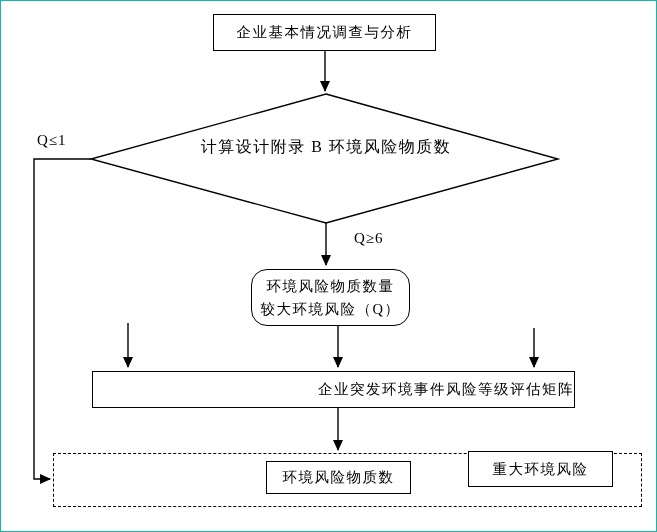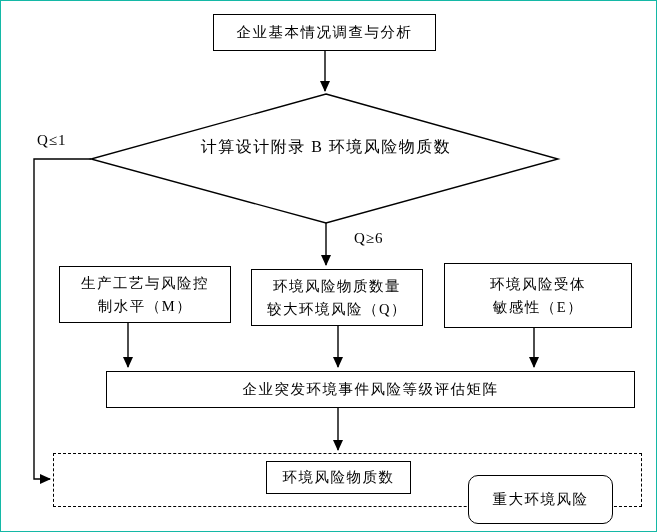--- a/index.html
+++ b/index.html
@@ -85,39 +85,31 @@
     <span class="line-span">企业基本情况调查与分析</span>
   </div>
 
   <div class="diamond-text" style="left:165px; top:134px; width:320px;">
     <span class="line-span">计算设计附录 B 环境风险物质数</span>
   </div>
 
   <div class="free-label" style="left:36px; top:131px;">Q≤1</div>
   <div class="free-label" style="left:353px; top:229px;">Q≥6</div>
 
-  <div class="node" style="left:58px; top:265px; width:172px; height:57px;">
-    <span class="line-span">生产工艺与风险控</span>
-    <span class="line-span">制水平（M）</span>
-  </div>
-  <div class="node" style="left:250px; top:268px; width:172px; height:57px;">
+  <div class="node" style="left:250px; top:268px; width:159px; height:57px;border-radius:16px;">
     <span class="line-span">环境风险物质数量</span>
     <span class="line-span">较大环境风险（Q）</span>
   </div>
-  <div class="node" style="left:443px; top:262px; width:188px; height:65px;">
-    <span class="line-span">环境风险受体</span>
-    <span class="line-span">敏感性（E）</span>
-  </div>
 
-  <div class="node" style="left:105px; top:370px; width:529px; height:37px;">
+  <div class="node" style="left:91px; top:370px; width:483px; height:37px;align-items:flex-end;">
     <span class="line-span">企业突发环境事件风险等级评估矩阵</span>
   </div>
 
   <div class="dashed-group" style="left:52px; top:452px; width:589px; height:54px;"></div>
 
   <div class="node" style="left:265px; top:460px; width:145px; height:33px;">
     <span class="line-span">环境风险物质数</span>
   </div>
-  <div class="node" style="left:467px; top:474px; width:145px; height:49px;border-radius:10px;">
+  <div class="node" style="left:467px; top:450px; width:145px; height:36px;">
     <span class="line-span">重大环境风险</span>
   </div>
 
 </div>
 
 </body></html>

